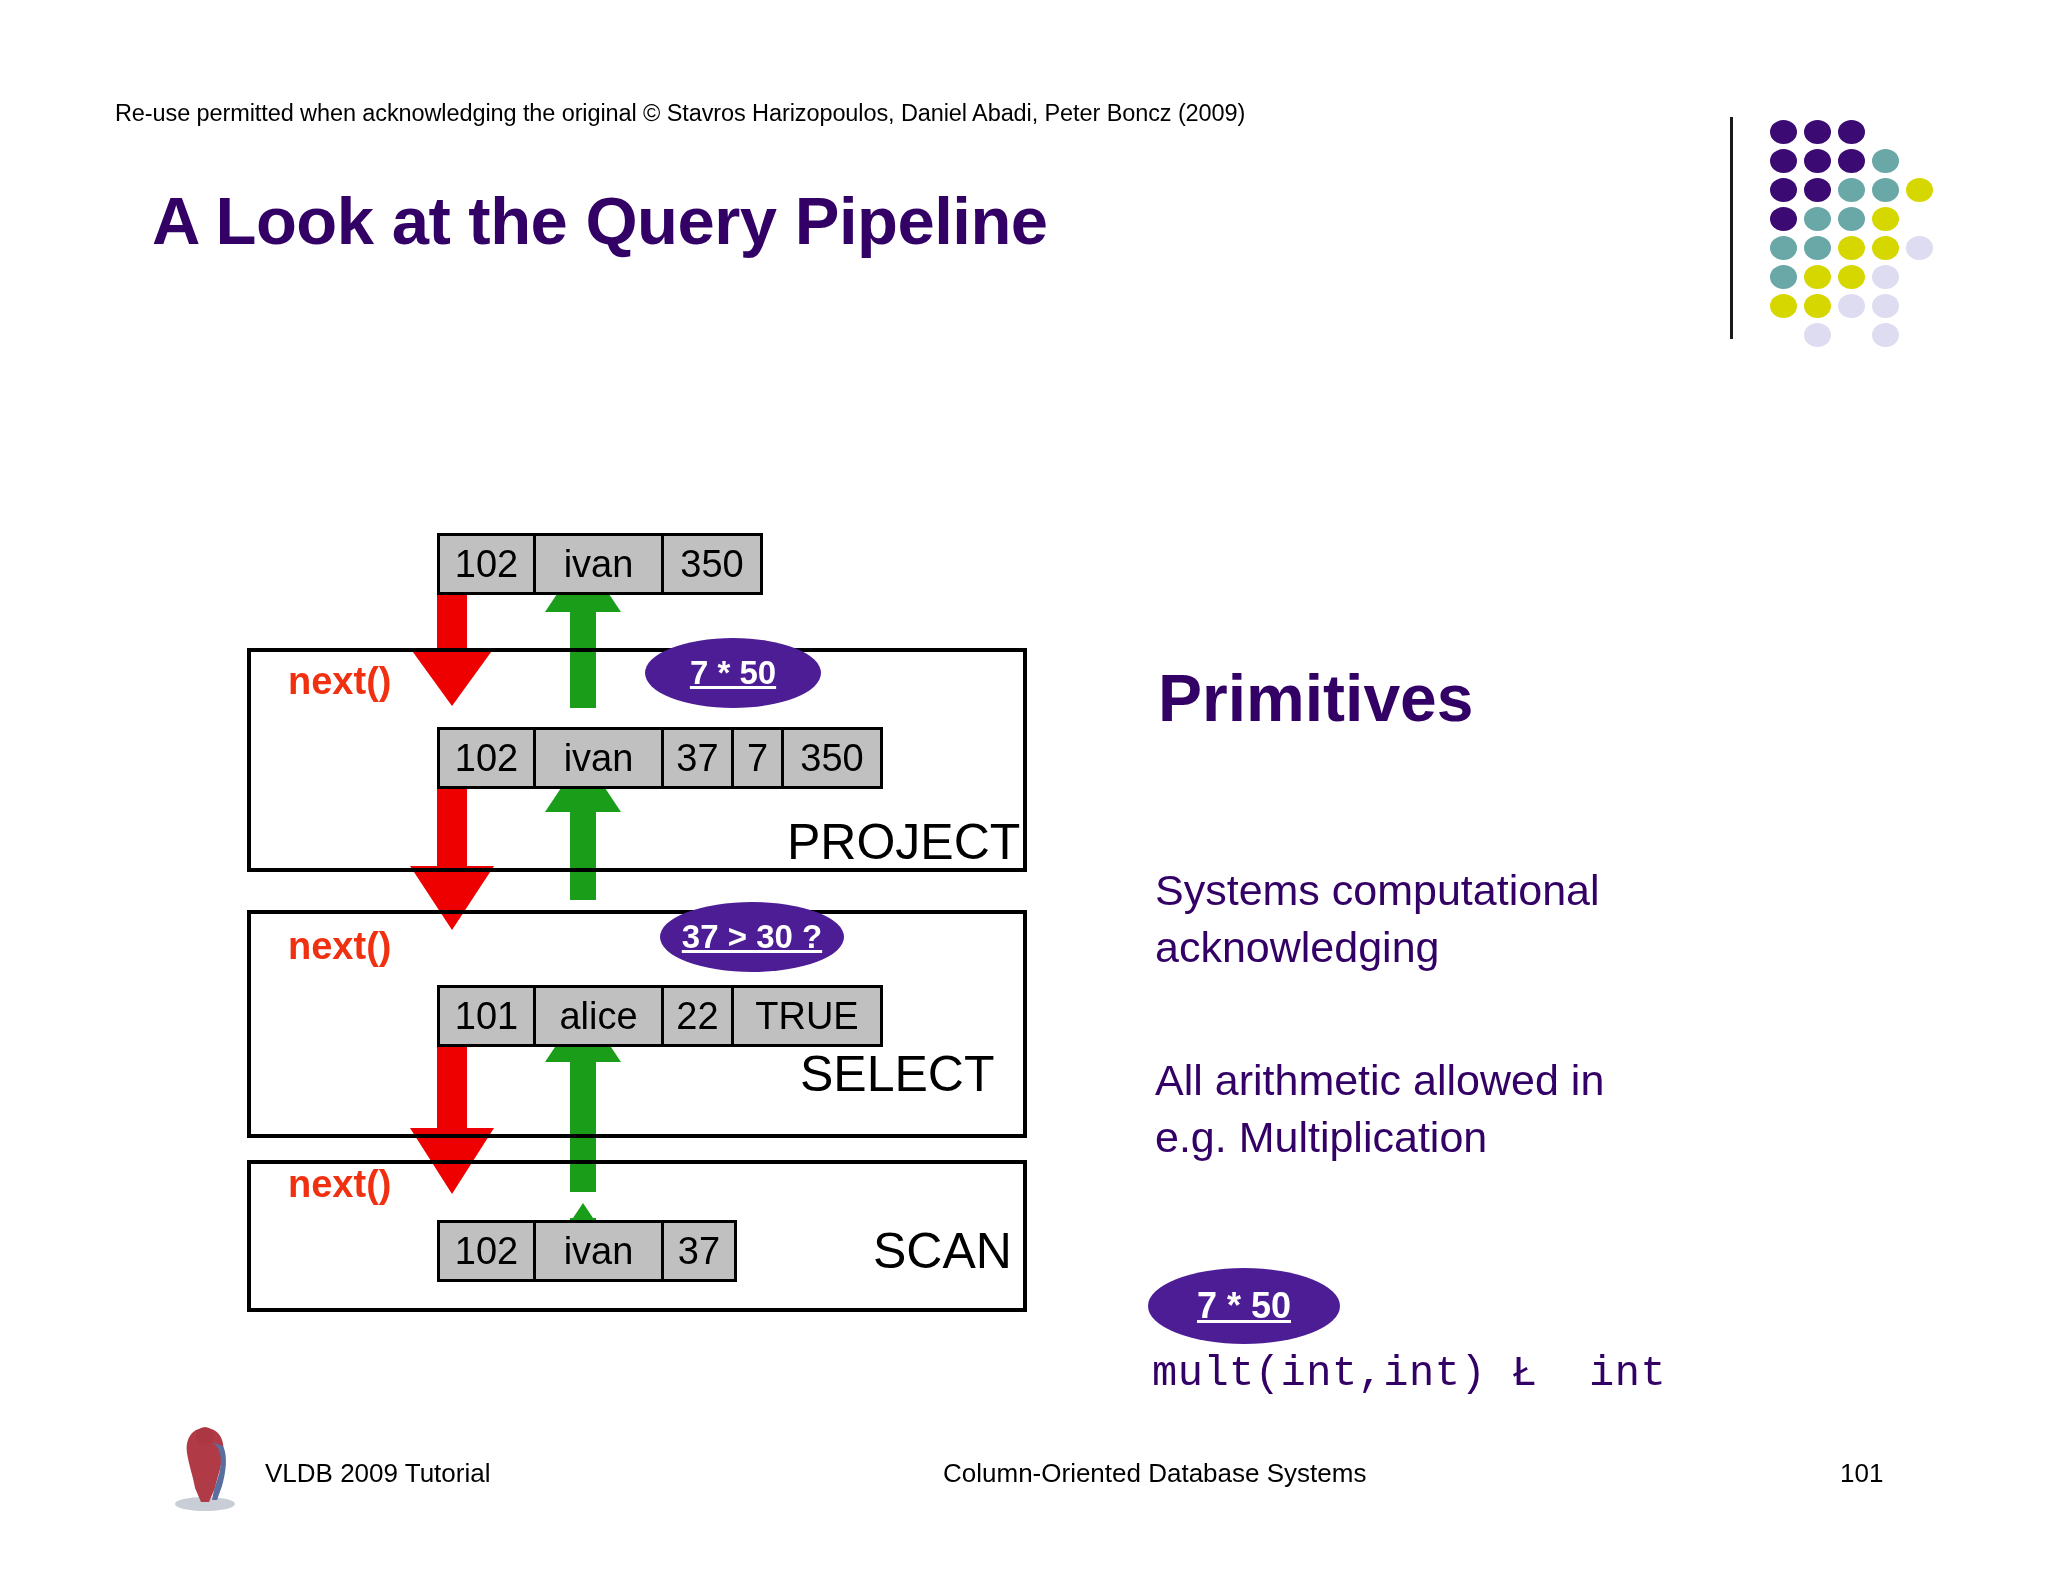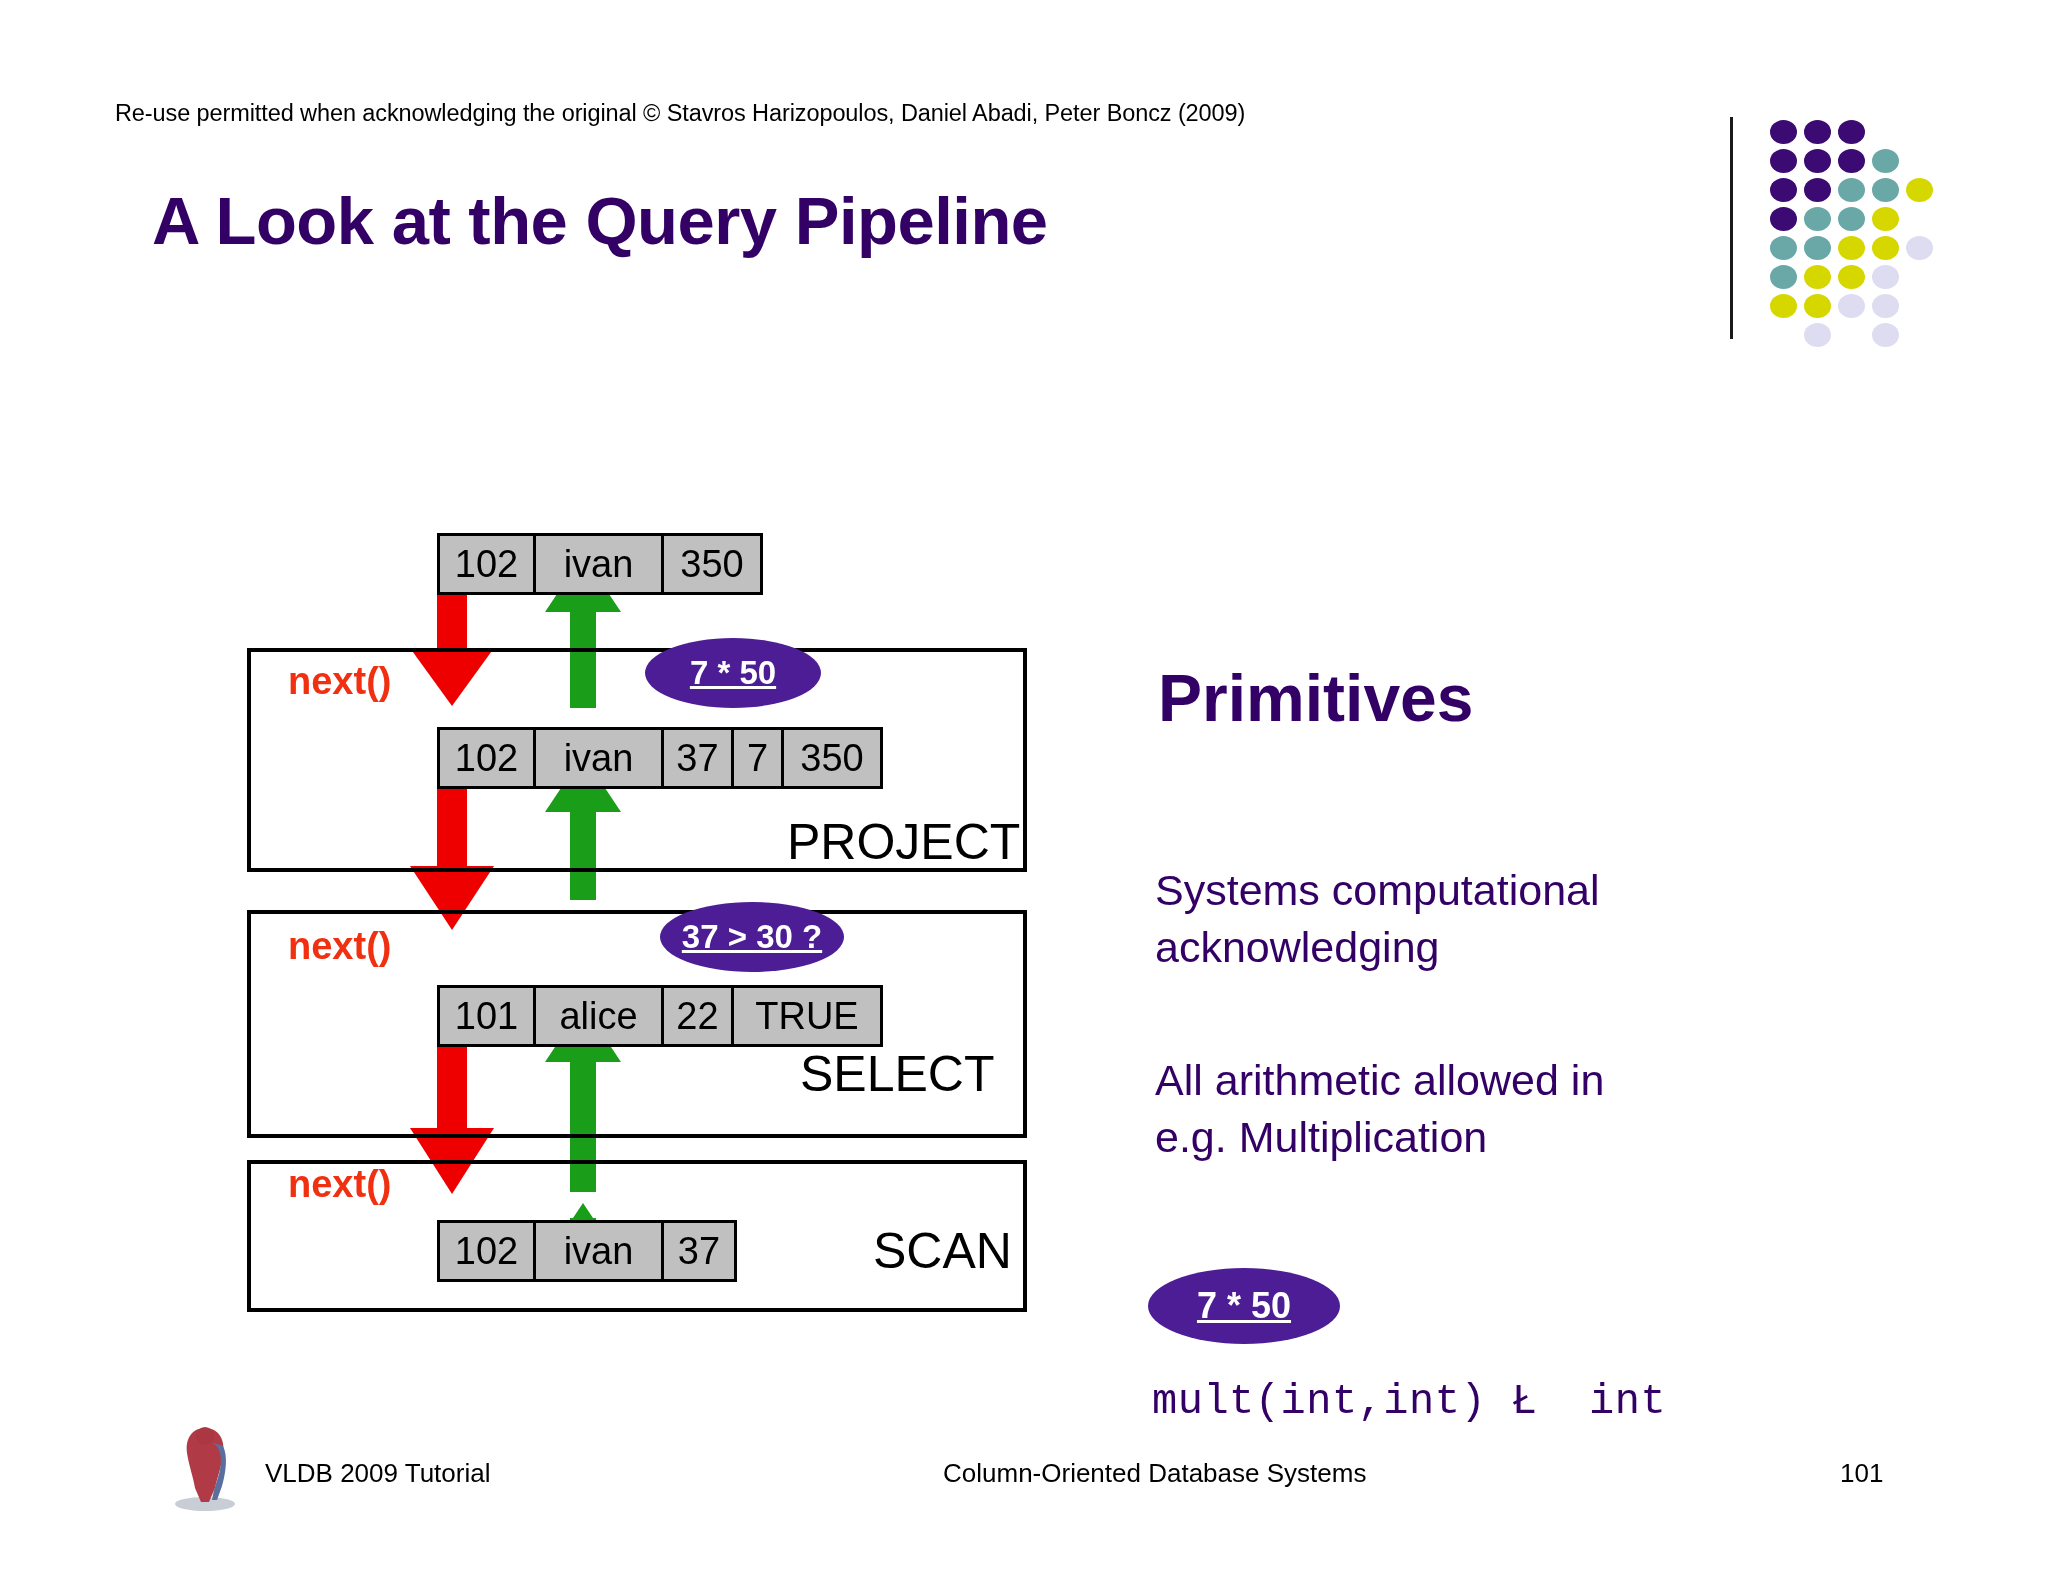--- a/index.html
+++ b/index.html
@@ -148,21 +148,20 @@
   }
   .mono-line {
     position: absolute;
     left: 1152px;
     top: 1350px;
     font-family: "Liberation Mono", "DejaVu Sans Mono", monospace;
     font-size: 42px;
     color: #330066;
     white-space: pre;
     letter-spacing: 0.5px;
-    margin-top: 28px;
   }
 
   
   .footer-text {
     position: absolute;
     font-size: 26px;
     color: #000000;
     white-space: nowrap;
   }
   .footer-left  { left: 265px; top: 1458px; }

